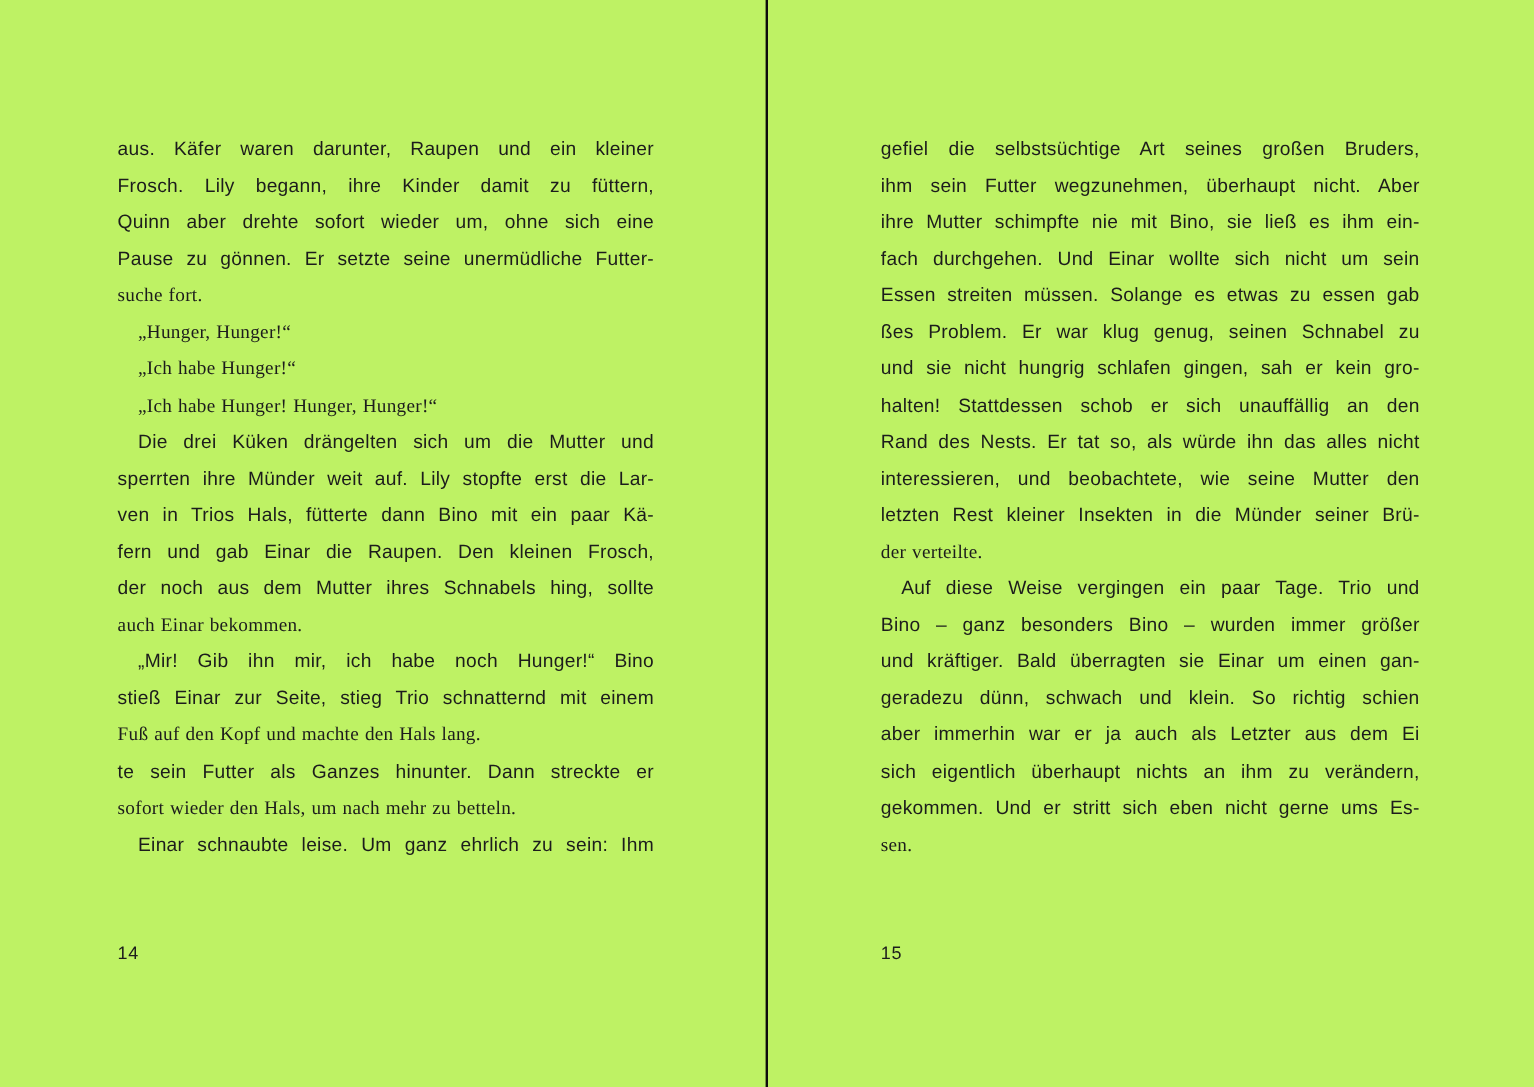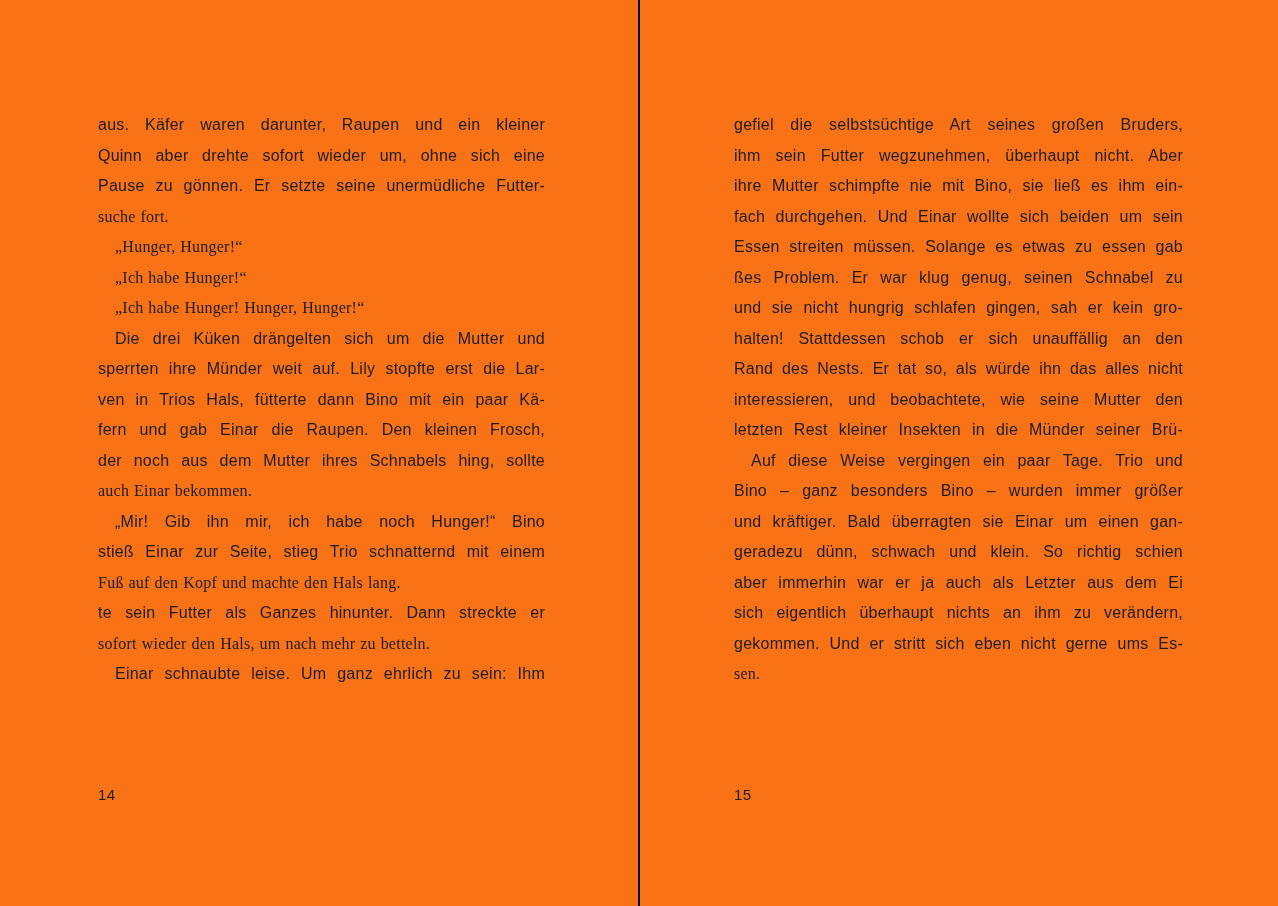--- a/index.html
+++ b/index.html
@@ -11,21 +11,21 @@
     width: 1278px;
     height: 906px;
     position: relative;
     font-family: "Liberation Sans", sans-serif;
     color: #1c1c1c;
     overflow: hidden;
   }
   .spread {
     position: absolute;
     inset: 0;
-    background: #f97316;
+    background: #bef264;
   }
   .gutter-rule {
     position: absolute;
     left: 638px;
     top: 0;
     width: 2px;
     height: 906px;
     background: #0c0c0c;
   }
   .textblock {
@@ -66,20 +66,21 @@
 </style>
 </head>
 <body>
 
 <div class="spread">
 
   <div class="textblock left">
 
       <div class="line">aus. Käfer waren darunter, Raupen und ein kleiner</div>
 
+      <div class="line">Frosch. Lily begann, ihre Kinder damit zu füttern,</div>
 
       <div class="line">Quinn aber drehte sofort wieder um, ohne sich eine</div>
 
       <div class="line">Pause zu gönnen. Er setzte seine unermüdliche Futter-</div>
 
       <div class="line last">suche fort.</div>
 
       <div class="line indent last">„Hunger, Hunger!“</div>
 
       <div class="line indent last">„Ich habe Hunger!“</div>
@@ -117,36 +118,37 @@
   <div class="gutter-rule"></div>
 
   <div class="textblock right">
 
       <div class="line">gefiel die selbstsüchtige Art seines großen Bruders,</div>
 
       <div class="line">ihm sein Futter wegzunehmen, überhaupt nicht. Aber</div>
 
       <div class="line">ihre Mutter schimpfte nie mit Bino, sie ließ es ihm ein-</div>
 
-      <div class="line">fach durchgehen. Und Einar wollte sich beiden um sein</div>
+      <div class="line">fach durchgehen. Und Einar wollte sich nicht um sein</div>
 
       <div class="line">Essen streiten müssen. Solange es etwas zu essen gab</div>
 
       <div class="line">ßes Problem. Er war klug genug, seinen Schnabel zu</div>
 
       <div class="line">und sie nicht hungrig schlafen gingen, sah er kein gro-</div>
 
       <div class="line">halten! Stattdessen schob er sich unauffällig an den</div>
 
       <div class="line">Rand des Nests. Er tat so, als würde ihn das alles nicht</div>
 
       <div class="line">interessieren, und beobachtete, wie seine Mutter den</div>
 
       <div class="line">letzten Rest kleiner Insekten in die Münder seiner Brü-</div>
 
+      <div class="line last">der verteilte.</div>
 
       <div class="line indent">Auf diese Weise vergingen ein paar Tage. Trio und</div>
 
       <div class="line">Bino – ganz besonders Bino – wurden immer größer</div>
 
       <div class="line">und kräftiger. Bald überragten sie Einar um einen gan-</div>
 
 
       <div class="line">geradezu dünn, schwach und klein. So richtig schien</div>
 

